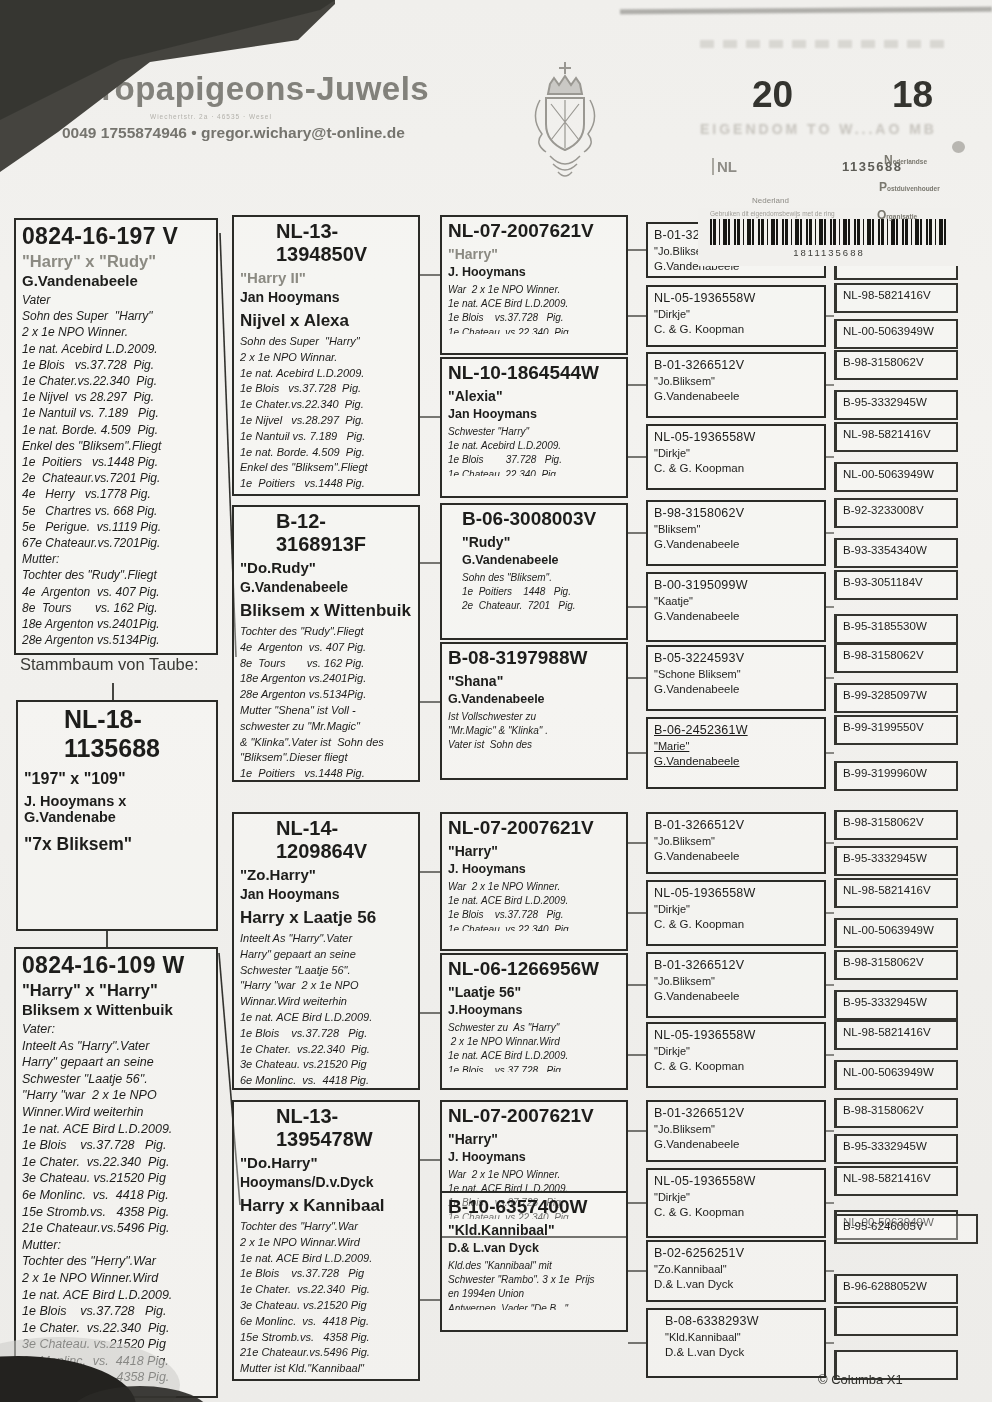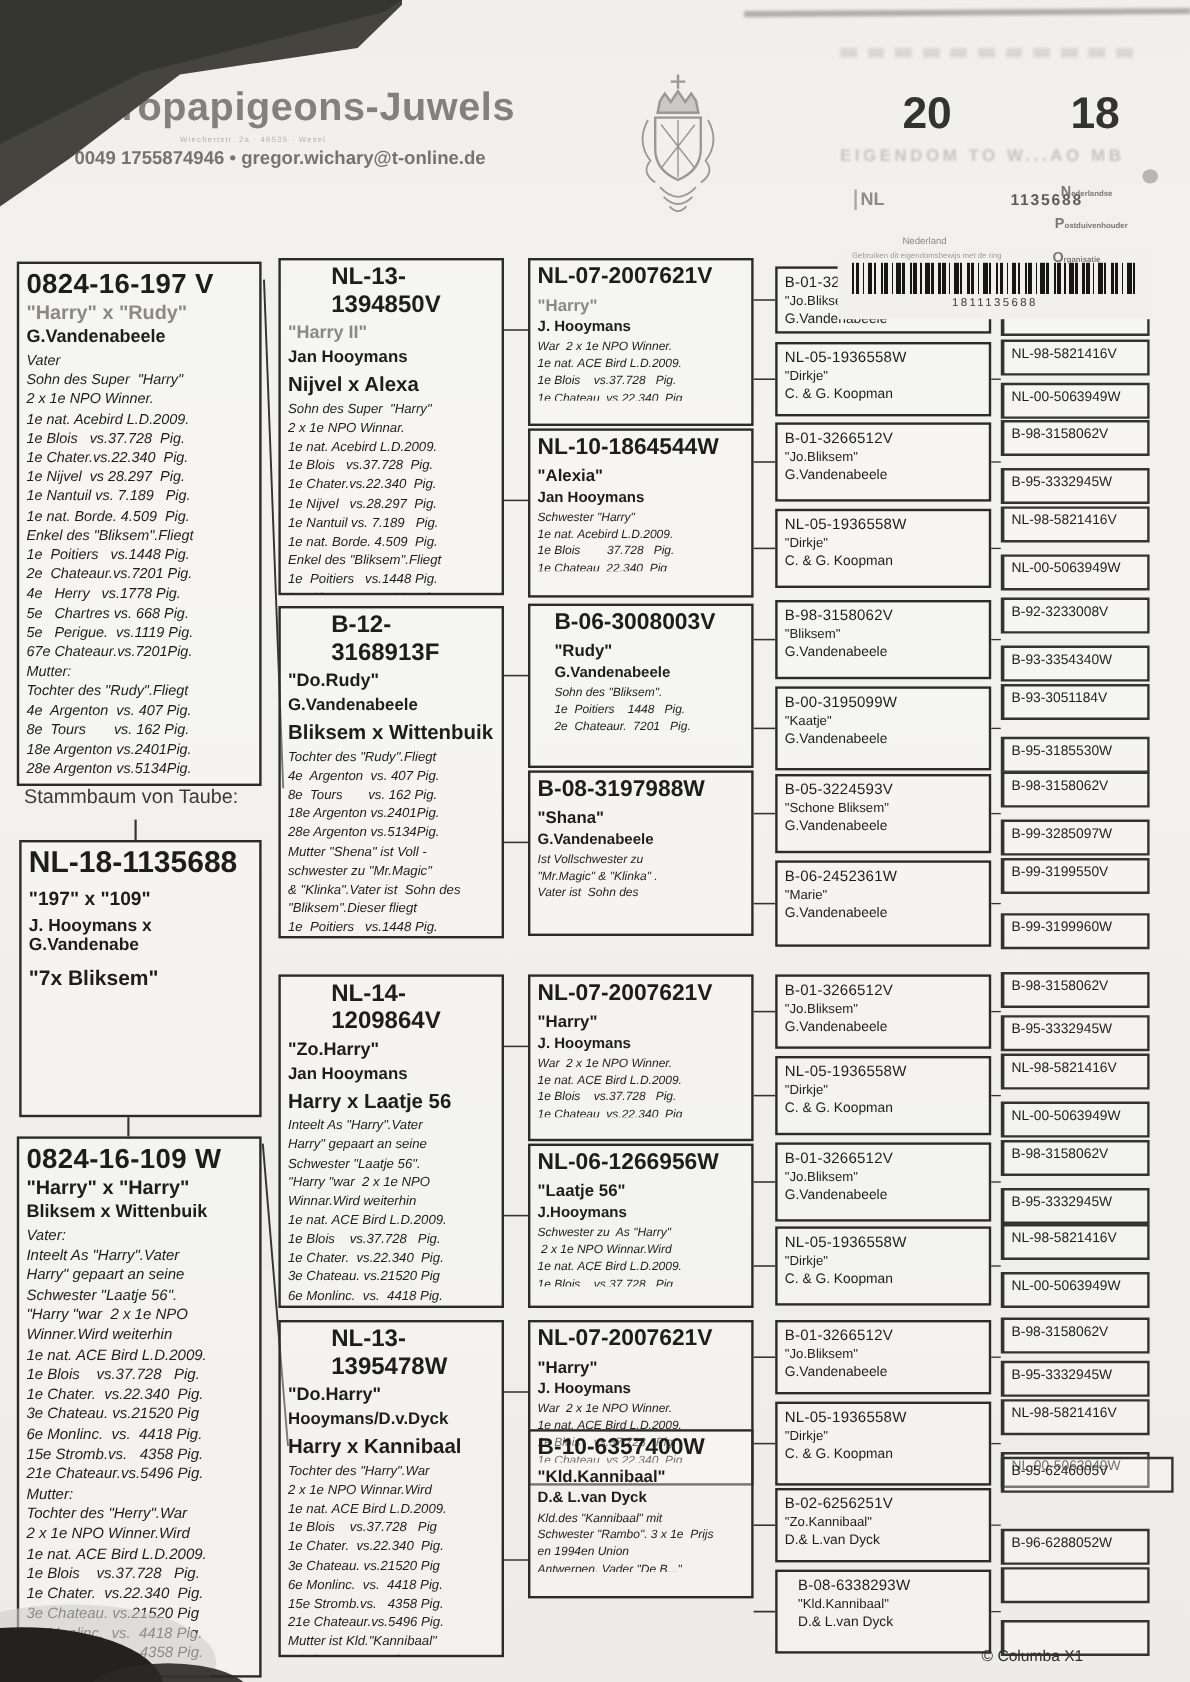--- a/index.html
+++ b/index.html
@@ -46,21 +46,21 @@
   #boxA{left:14px;top:218px;width:204px;height:437px;}
   #boxB{left:16px;top:700px;width:202px;height:231px;}
   #boxC{left:14px;top:947px;width:204px;height:451px;}
   .ring1{font-size:23px;font-weight:bold;letter-spacing:.3px;}
   .name1{font-size:16.5px;font-weight:bold;margin-top:2px;}
   .breeder1{font-size:15px;font-weight:bold;margin-top:1px;}
   .faded{color:#8b8a82;}
   .perf-line{font-style:italic;white-space:pre;}
   .perfA{margin-top:3px;} .perfA .perf-line{font-size:12px;line-height:16.2px;}
   .perfC{margin-top:3px;} .perfC .perf-line{font-size:12.5px;line-height:16.6px;}
-  .ringB{font-size:25px;font-weight:bold;}
+  .ringB{font-size:25px;font-weight:bold;margin-left:40px;}
   .pairB{font-size:16px;font-weight:bold;margin-top:7px;}
   .breederB{font-size:14.5px;font-weight:bold;margin-top:5px;}
   .noteB{font-size:17.5px;font-weight:bold;margin-top:9px;}
   .ring2{font-size:20px;font-weight:bold;margin-left:36px;}
   .name2{font-size:15px;font-weight:bold;margin-top:3px;}
   .breeder2{font-size:14px;font-weight:bold;margin-top:3px;}
   .pair2{font-size:17px;font-weight:bold;margin:6px 0 3px;}
   .perf-line.small{font-size:11px;line-height:15.8px;}
   .ring3{font-size:19px;font-weight:bold;}
   .name3{font-size:14px;font-weight:bold;margin-top:4px;}
@@ -399,21 +399,21 @@
       <div class="box g4box" style="left: 646px; top: 572px; width: 180px; height: 70px;">
         <div class="ring4">B-00-3195099W</div>
         <div class="name4">"Kaatje"</div>
         <div class="owner4">G.Vandenabeele</div>
       </div>
       <div class="box g4box" style="left: 646px; top: 645px; width: 180px; height: 66px;">
         <div class="ring4">B-05-3224593V</div>
         <div class="name4">"Schone Bliksem"</div>
         <div class="owner4">G.Vandenabeele</div>
       </div>
-      <div class="box g4box" style="left: 646px; top: 717px; width: 180px; height: 72px;">
+      <div class="box g4box" style="left: 646px; top: 717px; width: 180px; height: 72px; text-decoration: underline;">
         <div class="ring4">B-06-2452361W</div>
         <div class="name4">"Marie"</div>
         <div class="owner4">G.Vandenabeele</div>
       </div>
       <div class="box g4box" style="left: 646px; top: 812px; width: 180px; height: 62px;">
         <div class="ring4">B-01-3266512V</div>
         <div class="name4">"Jo.Bliksem"</div>
         <div class="owner4">G.Vandenabeele</div>
       </div>
       <div class="box g4box" style="left: 646px; top: 880px; width: 180px; height: 66px;">

